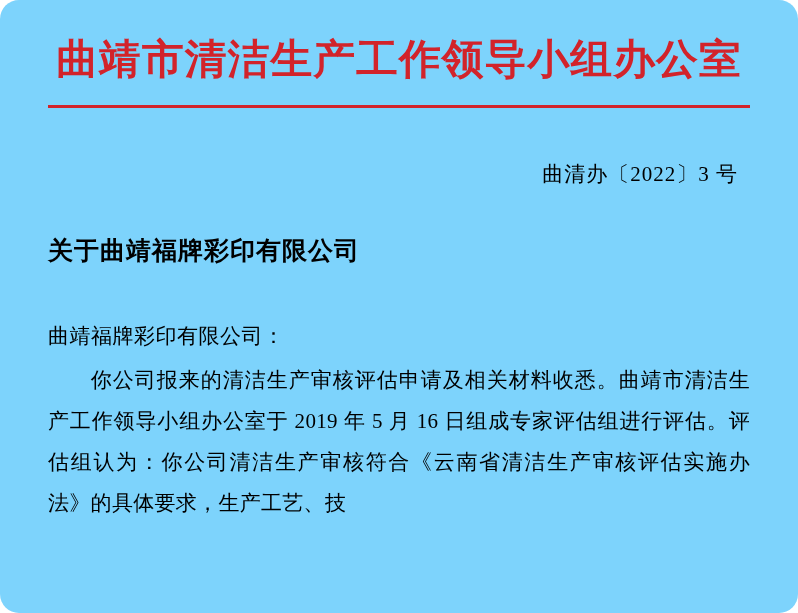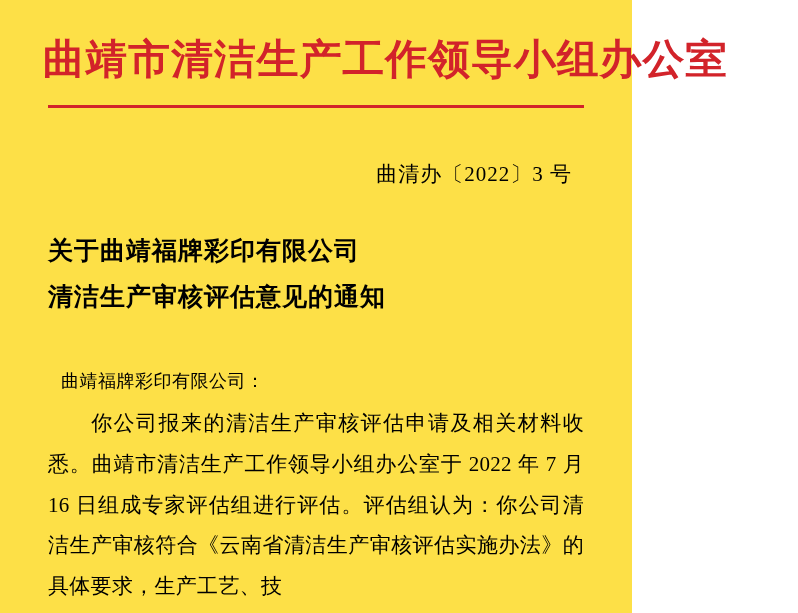--- a/index.html
+++ b/index.html
@@ -9,25 +9,26 @@
   }
   body {
     width: 798px;
     height: 613px;
     overflow: hidden;
     font-family: "Liberation Serif", "DejaVu Serif", serif;
     color: #000000;
   }
   .page {
     position: relative;
-    width: 632px;
+    width: 798px;
     height: 613px;
-    background: #fde047;
+    background: #7dd3fc;
     box-sizing: border-box;
     padding: 0 48px;
+    border-radius: 19px;
   }
   .masthead {
     text-align: center;
     padding-top: 36px;
   }
   .masthead-title {
     color: #d2232a;
     font-family: "Liberation Serif", "DejaVu Serif", serif;
     font-weight: bold;
     font-size: 41px;
@@ -51,23 +52,22 @@
   }
   .doc-title {
     margin-top: 40px;
     font-weight: bold;
     font-size: 25px;
     line-height: 1.85;
     letter-spacing: 1px;
   }
   .recipient {
     margin-top: 48px;
-    font-size: 18px;
+    font-size: 21px;
     letter-spacing: 0.5px;
-    margin-left: 13px;
   }
   .body-text {
     margin-top: 10px;
     font-size: 21px;
     line-height: 1.95;
     text-align: justify;
     text-justify: inter-ideograph;
     letter-spacing: 0.3px;
   }
   .body-text .indent {
@@ -82,22 +82,21 @@
 
   <div class="masthead">
     <div class="masthead-title">曲靖市清洁生产工作领导小组办公室</div>
     <div class="red-rule"></div>
   </div>
 
   <div class="doc-number">曲清办〔2022〕3 号</div>
 
   <div class="doc-title">
     <div>关于曲靖福牌彩印有限公司</div>
-    <div>清洁生产审核评估意见的通知</div>
   </div>
 
   <div class="recipient">曲靖福牌彩印有限公司：</div>
 
   <div class="body-text">
-    <span class="indent"></span><span>你公司报来的清洁生产审核评估申请及相关材料收悉。曲靖市清洁生产工作领导小组办公室于 2022 年 7 月 16 日组成专家评估组进行评估。评估组认为：你公司清洁生产审核符合《云南省清洁生产审核评估实施办法》的具体要求，生产工艺、技</span>
+    <span class="indent"></span><span>你公司报来的清洁生产审核评估申请及相关材料收悉。曲靖市清洁生产工作领导小组办公室于 2019 年 5 月 16 日组成专家评估组进行评估。评估组认为：你公司清洁生产审核符合《云南省清洁生产审核评估实施办法》的具体要求，生产工艺、技</span>
   </div>
 
 </div>
 
 </body></html>

